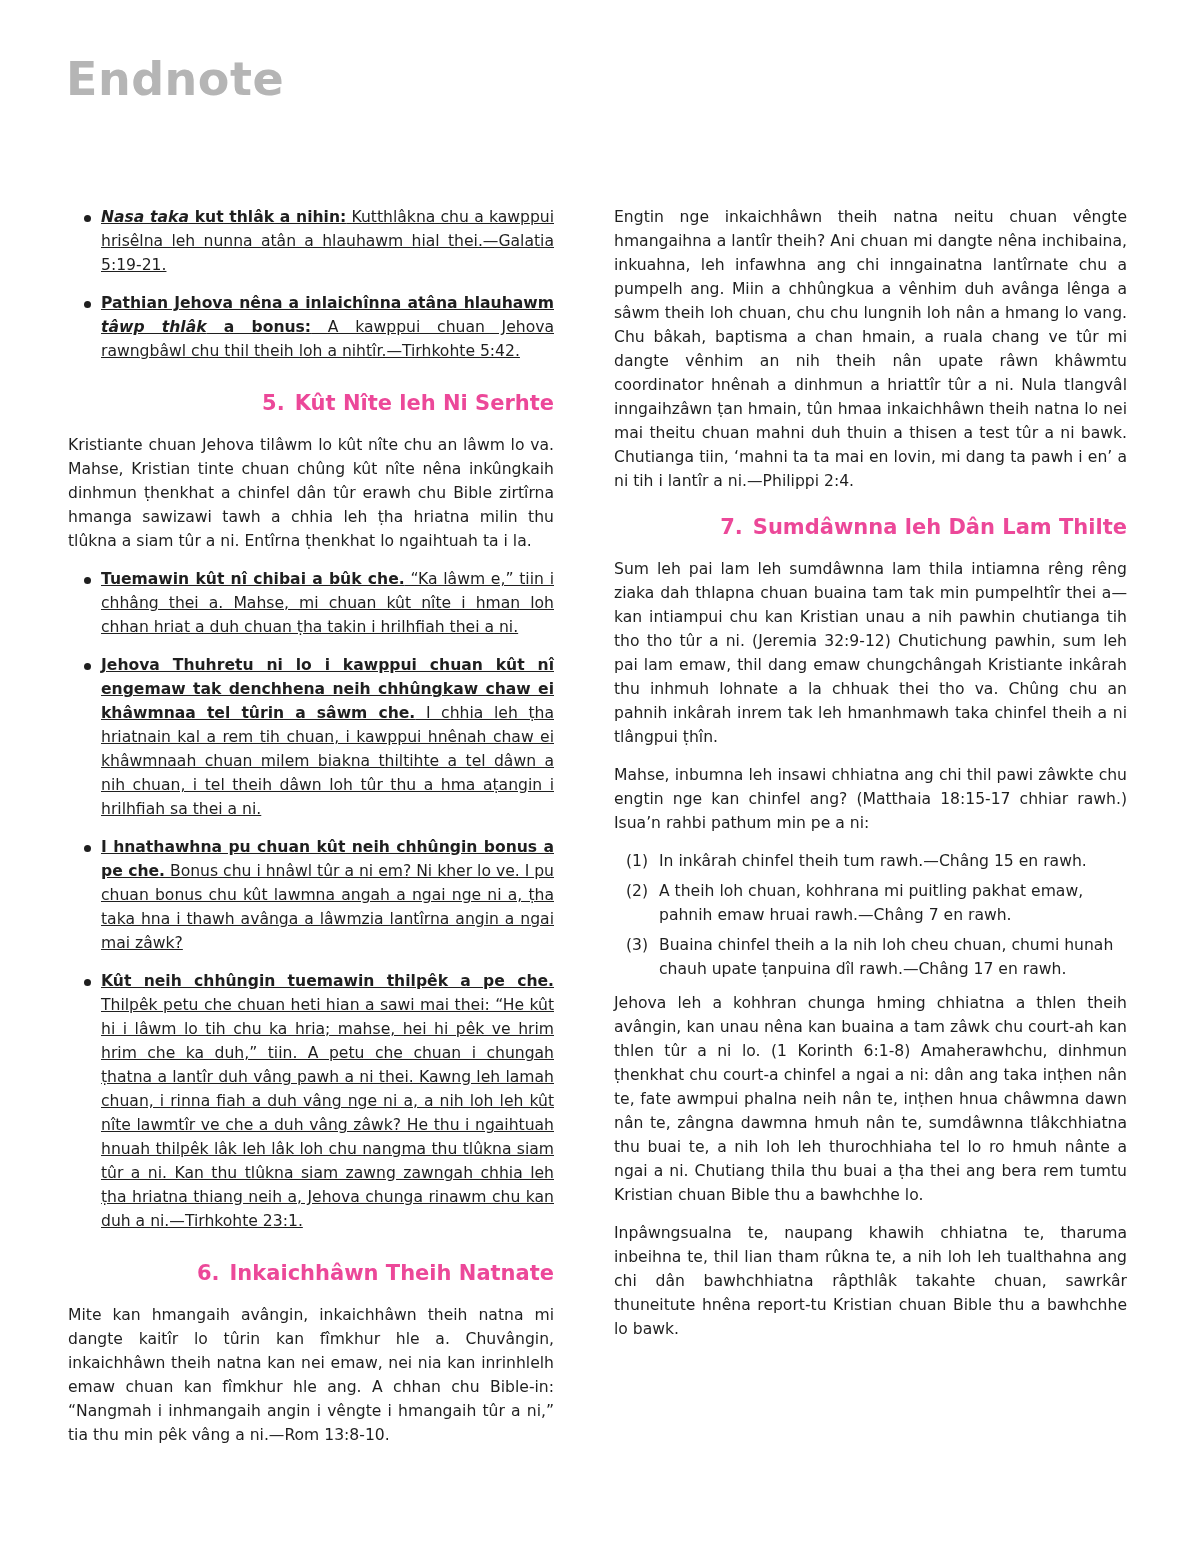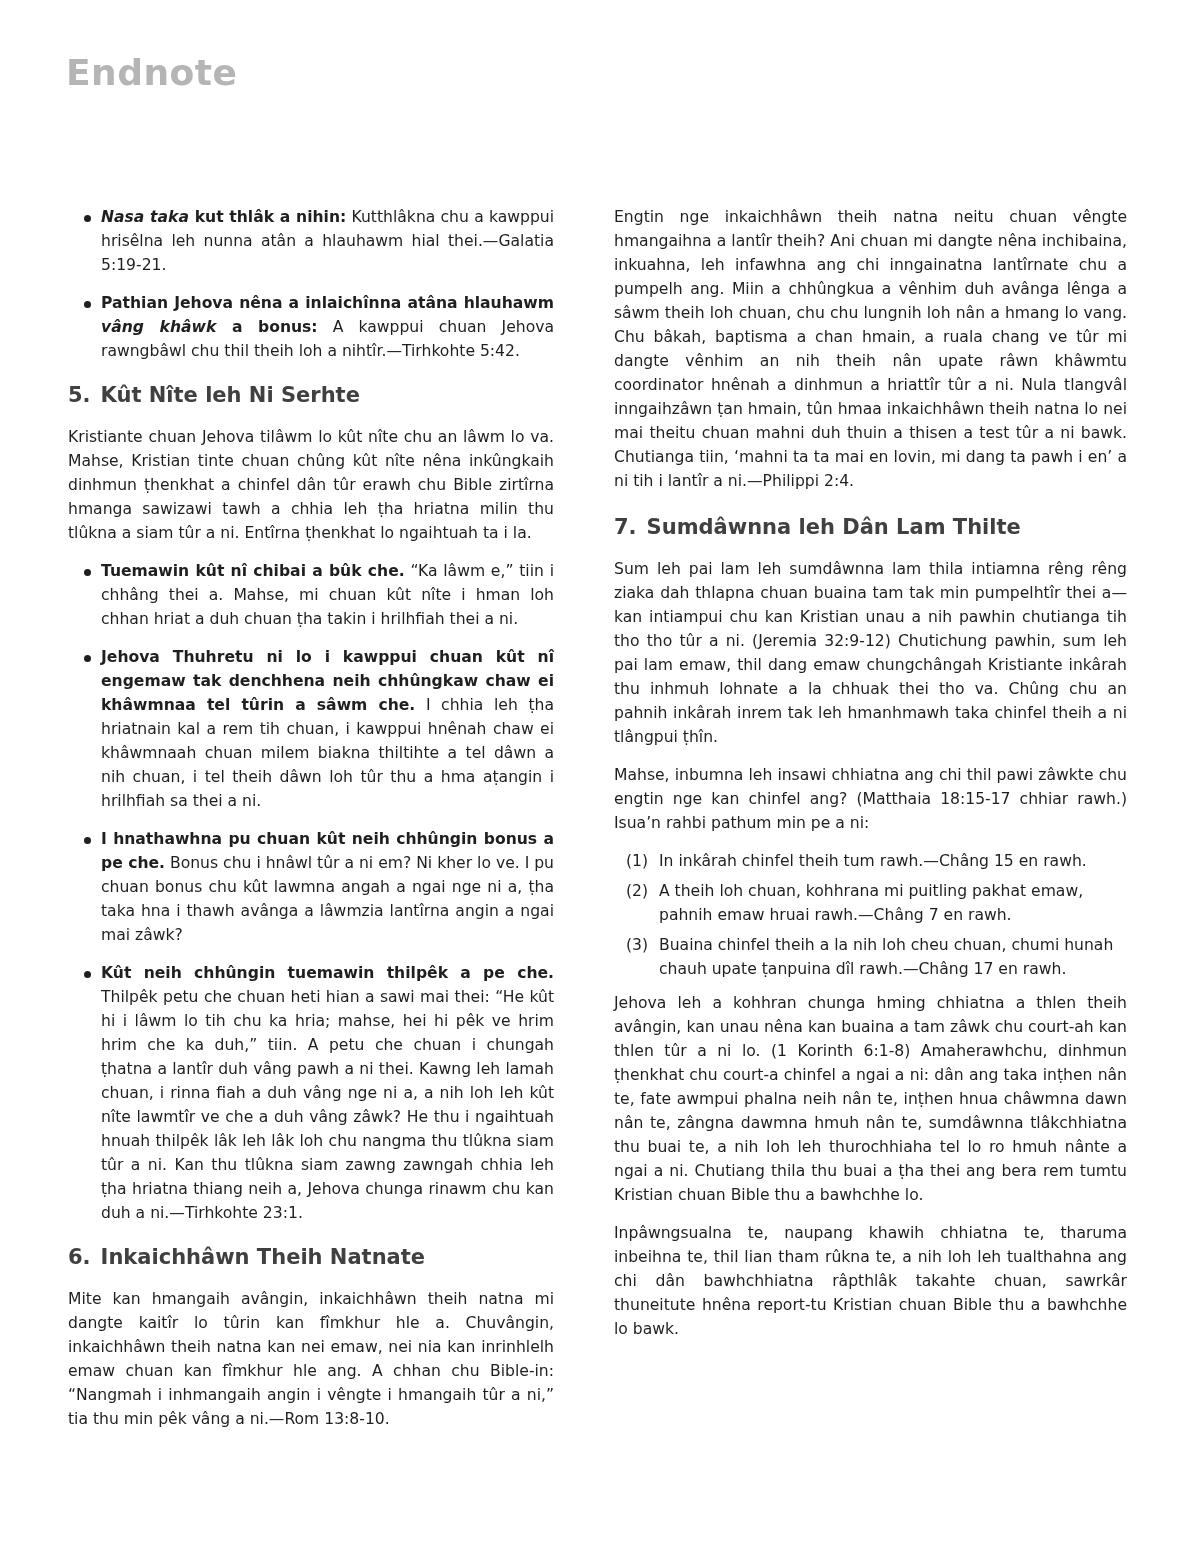--- a/index.html
+++ b/index.html
@@ -3,56 +3,56 @@
 <meta charset="utf-8">
 <style>
   html, body { margin: 0; padding: 0; background: #ffffff; }
   body {
     width: 1200px; height: 1543px; position: relative; overflow: hidden;
     font-family: "DejaVu Sans", sans-serif; color: #1f1f1f;
   }
   .page-title {
     position: absolute; left: 66px; top: 52px;
     font-family: "DejaVu Sans", sans-serif; font-weight: bold;
-    font-size: 36px; color: #b5b5b5; letter-spacing: 0.5px; margin: 0;
+    font-size: 46px; color: #b5b5b5; letter-spacing: 0.5px; margin: 0;
   }
   .col { position: absolute; top: 205px; width: 486px; }
   .col-left { left: 68px; }
   .col-right { left: 614px; width: 513px; }
   p, li { font-size: 15.6px; line-height: 24px; text-align: justify; margin: 0; }
   .para { margin-bottom: 14px; }
   ul.bullets { list-style: none; margin: 0; padding: 0; }
-  ul.bullets li { position: relative; padding-left: 33px; margin-bottom: 14px; }
+  ul.bullets li { position: relative; padding-left: 33px; margin-bottom: 14px; text-decoration: underline; }
   ul.bullets li::before {
     content: ""; position: absolute; left: 16px; top: 10px;
     width: 7px; height: 7px; border-radius: 50%; background: #1f1f1f;
   }
   .lead { font-weight: bold; }
   .lead i, .lead em { font-style: italic; }
   h2.section-head {
     font-family: "DejaVu Sans", sans-serif; font-weight: bold;
-    font-size: 21px; color: #404040; margin: 18px 0 16px 0; line-height: 28px;
+    font-size: 21px; color: #ec4899; margin: 26px 0 16px 0; line-height: 28px; text-align: right;
   }
   h2.section-head .num { margin-right: 10px; }
   ol.steps { list-style: none; margin: 0 0 10px 0; padding: 0; }
   ol.steps li { position: relative; padding-left: 45px; margin-bottom: 6px; text-align: left; }
   ol.steps li .step-num { position: absolute; left: 12px; top: 0; }
 </style>
 </head>
 <body>
 
 <h1 class="page-title">Endnote</h1>
 
 <div class="col col-left">
   <ul class="bullets">
     <li>
       <span class="lead"><i>Nasa taka</i><span> kut thlâk a nihin:</span></span><span> Kutthlâkna chu a kawppui hrisêlna leh nunna atân a hlauhawm hial thei.—Galatia 5:19-21.</span>
     </li>
     <li>
-      <span class="lead"><span>Pathian Jehova nêna a inlaichînna atâna hlauhawm </span><i>vâng khâwk</i><span> a bonus:</span></span><span> A kawppui chuan Jehova rawngbâwl chu thil theih loh a nihtîr.—Tirhkohte 5:42.</span>
+      <span class="lead"><span>Pathian Jehova nêna a inlaichînna atâna hlauhawm </span><i>tâwp thlâk</i><span> a bonus:</span></span><span> A kawppui chuan Jehova rawngbâwl chu thil theih loh a nihtîr.—Tirhkohte 5:42.</span>
     </li>
   </ul>
 
   <h2 class="section-head">
     <span class="num">5.</span><span>Kût Nîte leh Ni Serhte</span>
   </h2>
   <p class="para">Kristiante chuan Jehova tilâwm lo kût nîte chu an lâwm lo va. Mahse, Kristian tinte chuan chûng kût nîte nêna inkûngkaih dinhmun ṭhenkhat a chinfel dân tûr erawh chu Bible zirtîrna hmanga sawizawi tawh a chhia leh ṭha hriatna milin thu tlûkna a siam tûr a ni. Entîrna ṭhenkhat lo ngaihtuah ta i la.</p>
 
   <ul class="bullets">
     <li><span class="lead">Tuemawin kût nî chibai a bûk che.</span><span> “Ka lâwm e,” tiin i chhâng thei a. Mahse, mi chuan kût nîte i hman loh chhan hriat a duh chuan ṭha takin i hrilhfiah thei a ni.</span></li>

